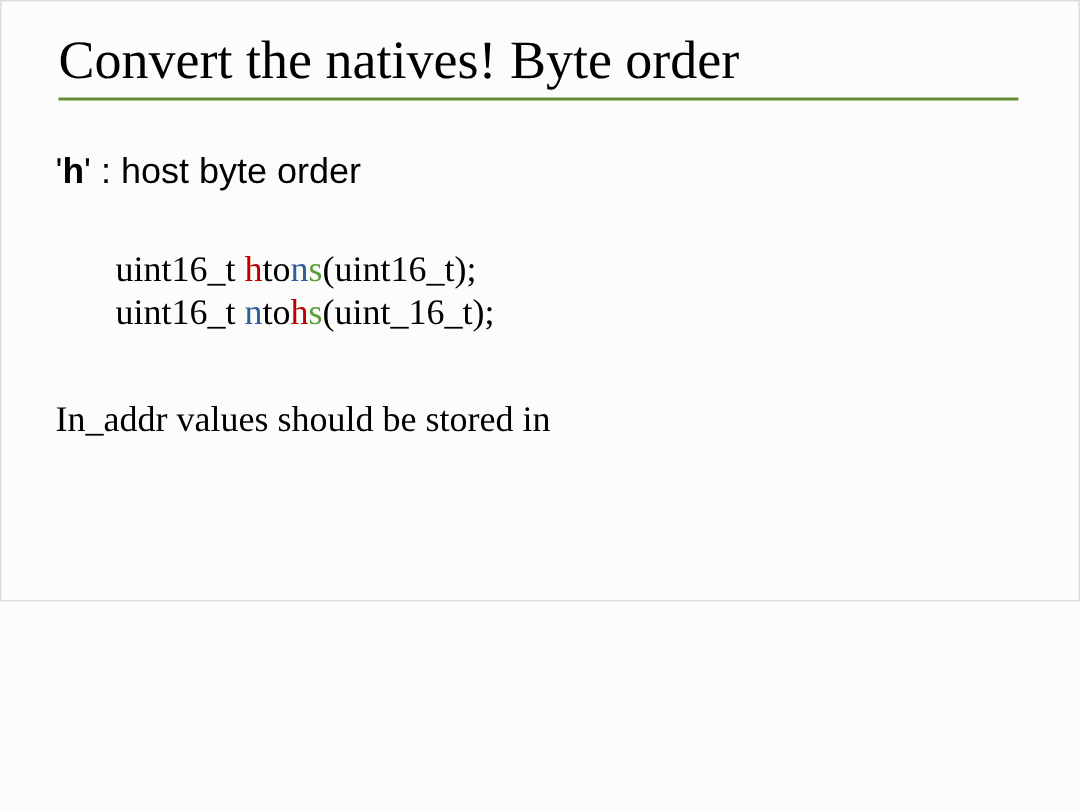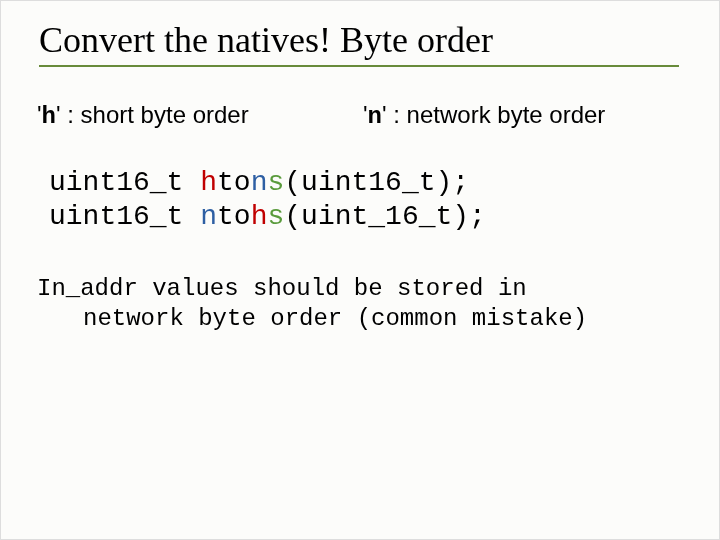--- a/index.html
+++ b/index.html
@@ -7,21 +7,21 @@
     padding: 0;
     width: 720px;
     height: 540px;
     background: #fcfcfa;
     font-family: "Times New Roman", Times, serif;
     color: #000;
   }
   .slide {
     position: relative;
     width: 720px;
-    height: 540px;
+    height: 401px;
     box-sizing: border-box;
     padding: 18px 28px 28px 28px;
     border: 1px solid #ddd;
   }
   .title-wrap {
     margin: 0 0 34px 10px;
   }
   .title {
     font-size: 36px;
     font-weight: 400;
@@ -41,61 +41,59 @@
     margin-bottom: 6px;
   }
   .defs .cell {
     width: 326px;
   }
   .defs .mono {
     font-family: "Courier New", Courier, monospace;
     font-weight: bold;
   }
   .code-block {
-    font-family: Liberation Mono, monospace;
-    font-size: 28px;
+    font-family: Liberation Serif, serif;
+    font-size: 24px;
     line-height: 1.22;
-    margin-left: 20px;
+    margin-left: 48px;
     margin-top: 36px;
     white-space: pre;
   }
   .code-block .w { white-space: pre; }
   .h  { color: #c00000; }
   .to { color: #000; }
   .n  { color: #2e5fa3; }
   .s  { color: #5a9b3c; }
   .l  { color: #c49a1a; }
   .note {
-    font-family: Liberation Mono, monospace;
+    font-family: Liberation Serif, serif;
     font-size: 24px;
     line-height: 1.25;
     margin-left: 8px;
     margin-top: 40px;
     color: #000;
   }
   .note .indent { padding-left: 46px; display: block; }
 </style>
 </head>
 <body>
 
 <div class="slide">
 
   <div class="title-wrap">
     <div class="title">Convert the natives! Byte order</div>
   </div>
 
   <div class="defs">
     <div class="row">
-      <div class="cell">'<span class="mono">h</span>'<span> : short byte order</span></div>
-      <div class="cell">'<span class="mono">n</span>'<span> : network byte order</span></div>
+      <div class="cell">'<span class="mono">h</span>'<span> : host byte order</span></div>
     </div>
   </div>
 
   <div class="code-block"><span class="w"><span>uint16_t </span><span class="h">h</span><span class="to">to</span><span class="n">n</span><span class="s">s</span><span>(uint16_t);</span></span>
 <span class="w"><span>uint16_t </span><span class="n">n</span><span class="to">to</span><span class="h">h</span><span class="s">s</span><span>(uint_16_t);</span></span></div>
 
 
   <div class="note">
     <span>In_addr values should be stored in</span>
-    <span class="indent">network byte order (common mistake)</span>
   </div>
 
 </div>
 
 </body></html>

